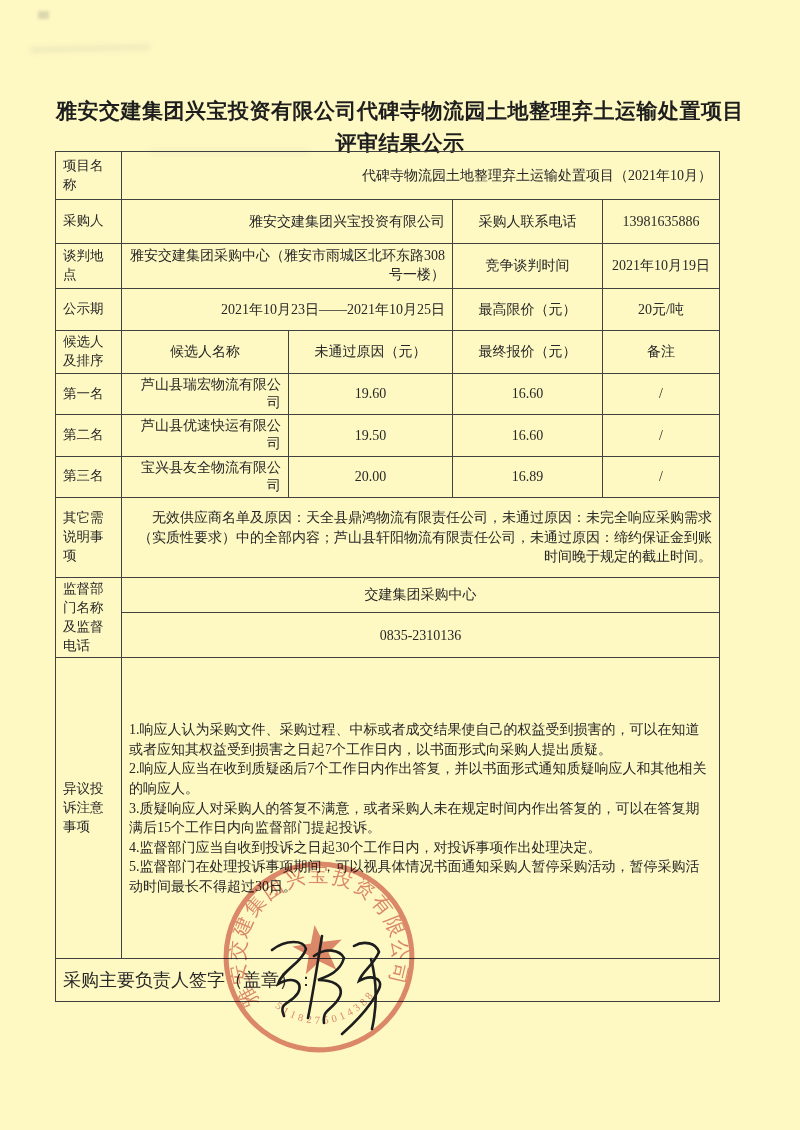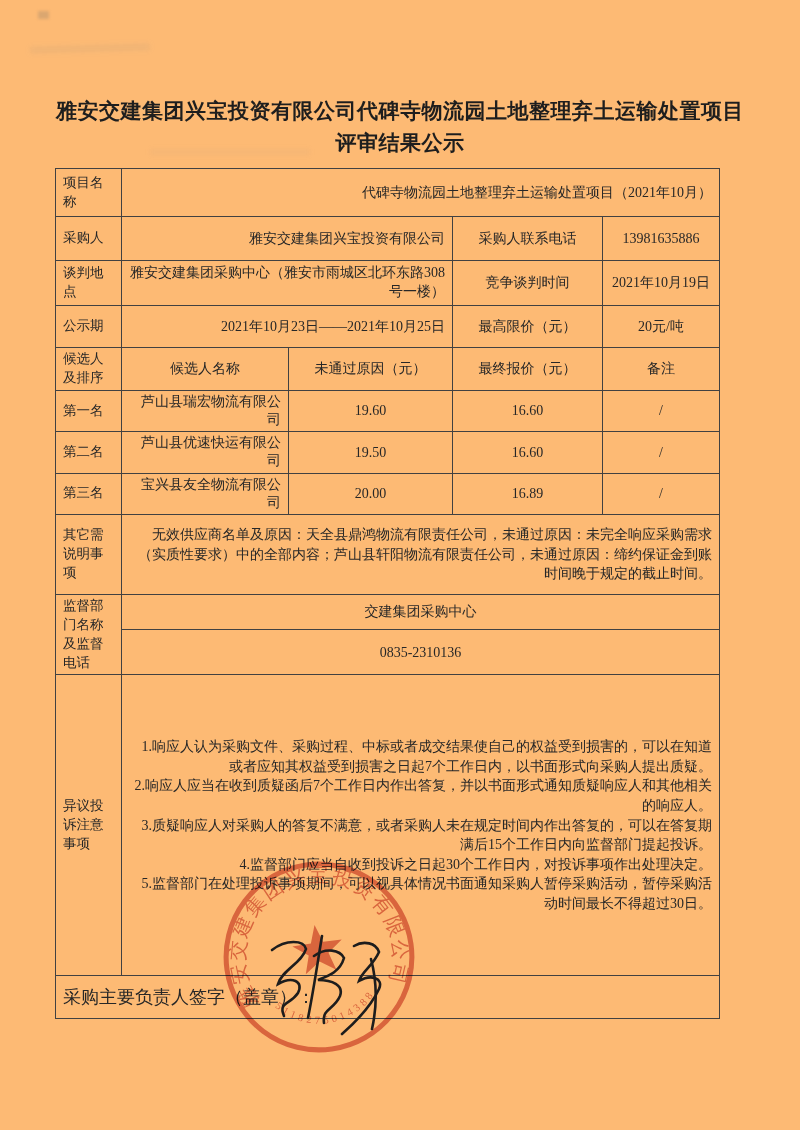--- a/index.html
+++ b/index.html
@@ -2,21 +2,21 @@
 <html><head>
 <meta charset="utf-8">
 <style>
   * { margin: 0; padding: 0; box-sizing: border-box; }
   html, body { background: #ffffff; }
   .page {
     position: relative;
     width: 800px;
     height: 1130px;
     margin: 0 auto;
-    background: #fdba74;
+    background: #fef9c3;
     overflow: hidden;
     font-family: "Liberation Serif", "DejaVu Serif", serif;
     color: #262626;
   }
   .smudge { position: absolute; pointer-events: none; }
   .smudge-a { left: 38px; top: 11px; width: 11px; height: 8px; background: rgba(100,100,100,0.22); filter: blur(1.5px); }
   .smudge-b { left: 30px; top: 45px; width: 120px; height: 7px; background: rgba(130,130,130,0.10); filter: blur(2.5px); transform: rotate(-1.5deg); }
   .smudge-c { left: 150px; top: 149px; width: 160px; height: 6px; background: rgba(140,140,140,0.07); filter: blur(2.5px); }
 
   .doc-title {
@@ -25,21 +25,21 @@
     text-align: center;
     font-size: 21px;
     font-weight: bold;
     line-height: 1.5;
     color: #1e1e1e;
     letter-spacing: 0.5px;
   }
 
   table.doc {
     position: absolute;
-    left: 55px; top: 168px;
+    left: 55px; top: 151px;
     width: 664px;
     border-collapse: collapse;
     table-layout: fixed;
     font-size: 14px;
     color: #272727;
   }
   table.doc td {
     border: 1px solid #414141;
     vertical-align: middle;
     padding: 2px 7px;
@@ -50,21 +50,21 @@
     font-size: 13.5px;
     padding: 2px 2px 2px 4px;
     line-height: 1.45;
     text-align: left;
   }
   td.lab-center { text-align: left; padding: 2px 1px; }
   td.cen { text-align: center; }
   td.left { text-align: right; margin-top: 40px; }
   td.notes-cell { line-height: 1.6; padding: 4px 9px; }
   td.objection-cell { padding: 0 8px; line-height: 1.7; }
-  .obj-item { text-align: right; }
+  .obj-item { text-align: left; }
   td.sig-cell { position: relative; padding: 2px 2px 2px 6px; }
   .sig-label { font-size: 18px; }
 
   .stamp {
     position: absolute;
     left: 214px; top: 858px;
     width: 210px; height: 202px;
     mix-blend-mode: multiply;
     pointer-events: none;
   }

